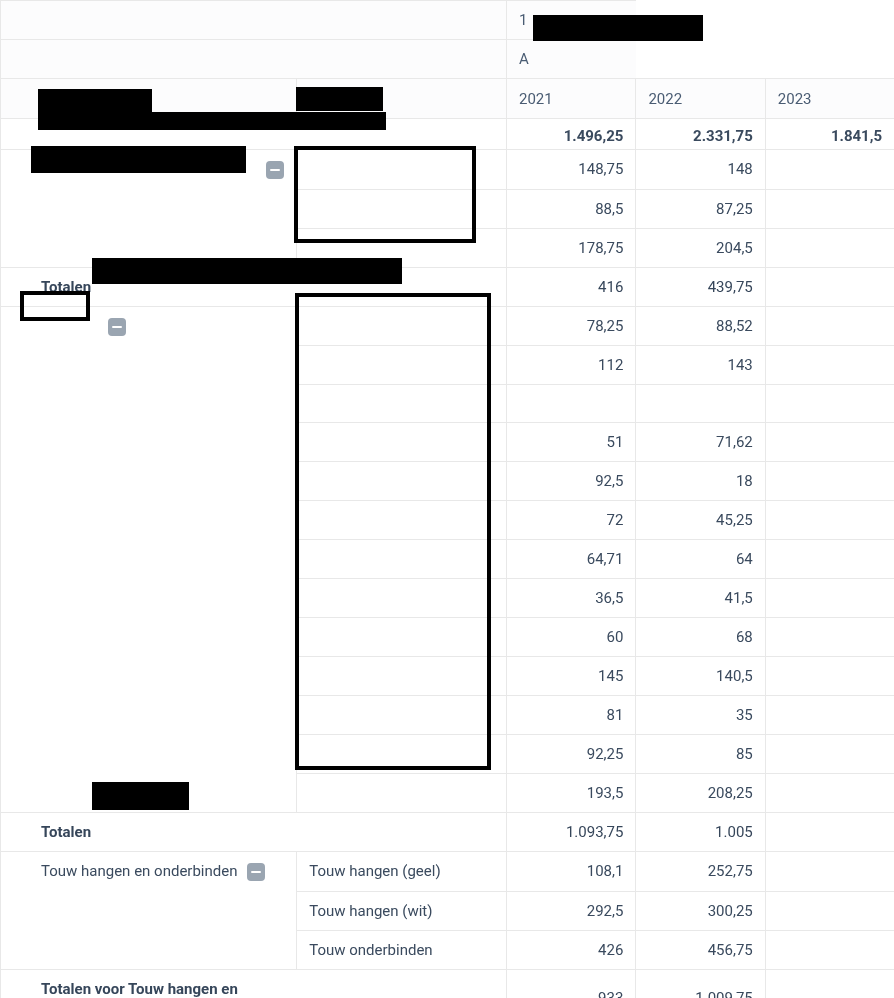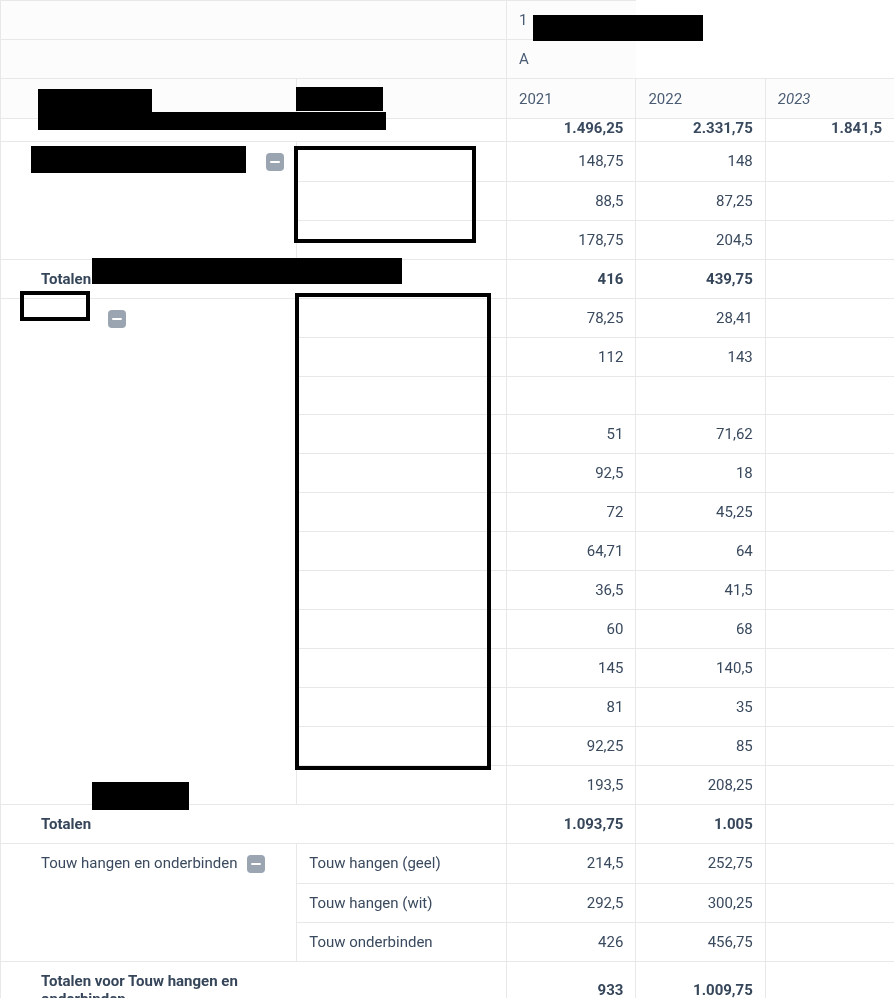--- a/index.html
+++ b/index.html
@@ -61,21 +61,21 @@
     }
     .num {
       text-align: right;
       color: #3a4a5e;
     }
     .total-row .td {
       font-weight: 700;
       color: #36465a;
     }
     .total-row .td.num {
-      font-weight: 700;
+      font-weight: 400;
     }
     .total-label {
       font-weight: 700;
       color: #36465a;
     }
     .group-label {
       color: #3a4a5e;
       white-space: nowrap;
     }
     .collapse-icon {
@@ -109,21 +109,21 @@
     .redact {
       position: absolute;
       background: #000;
       z-index: 10;
     }
     .container {
       position: relative;
       width: 894px;
     }
     .cut-top-row .td {
-      padding-top: 0;
+      padding-top: 8px;
       padding-bottom: 4px;
       height: 18px;
       border-top: none;
     }
     .cut-top-row .td.num {
       font-weight: 700;
     }
     .empty-cell {
       background: #fcfcfd;
     }
@@ -169,21 +169,21 @@
       <div class="tr hdr-row3">
         <div class="th col-label1" style="padding-left:40px;">
           <span style="visibility:hidden;">x</span>
           <span class="collapse-icon">
               <span class="bar"></span>
             </span>
         </div>
         <div class="th col-label2"></div>
         <div class="th col-year">2021</div>
         <div class="th col-year">2022</div>
-        <div class="th col-year" style="border-right:none;font-style:italic;">2023</div>
+        <div class="th col-year" style="border-right:none;">2023</div>
       </div>
     </div>
 
     <div class="tbody">
 
       <div class="tr cut-top-row">
         <div class="td no-right-border"></div>
         <div class="td" style="border-left:none;"></div>
         <div class="td num">1.496,25</div>
         <div class="td num">2.331,75</div>
@@ -228,21 +228,21 @@
 
       <div class="tr">
         <div class="td group-label pad-left-05" style="border-bottom:none;">
           <span style="visibility:hidden;">x</span>
           <span class="collapse-icon" style="margin-left:72px;">
               <span class="bar"></span>
             </span>
         </div>
         <div class="td"></div>
         <div class="td num">78,25</div>
-        <div class="td num">28,41</div>
+        <div class="td num">88,52</div>
         <div class="td num" style="border-right:none;"></div>
       </div>
       <div class="tr">
           <div class="td" style="border-top:none;border-bottom:none;"></div>
           <div class="td"></div>
           <div class="td num">112</div>
           <div class="td num">143</div>
           <div class="td num" style="border-right:none;"></div>
         </div>
       <div class="tr">
@@ -334,21 +334,21 @@
       </div>
 
       <div class="tr">
         <div class="td group-label pad-left-1" style="border-bottom:none;">
           <span>Touw hangen en onderbinden</span>
           <span class="collapse-icon">
               <span class="bar"></span>
             </span>
         </div>
         <div class="td">Touw hangen (geel)</div>
-        <div class="td num">214,5</div>
+        <div class="td num">108,1</div>
         <div class="td num">252,75</div>
         <div class="td num" style="border-right:none;"></div>
       </div>
       <div class="tr">
         <div class="td" style="border-top:none;border-bottom:none;"></div>
         <div class="td">Touw hangen (wit)</div>
         <div class="td num">292,5</div>
         <div class="td num">300,25</div>
         <div class="td num" style="border-right:none;"></div>
       </div>

